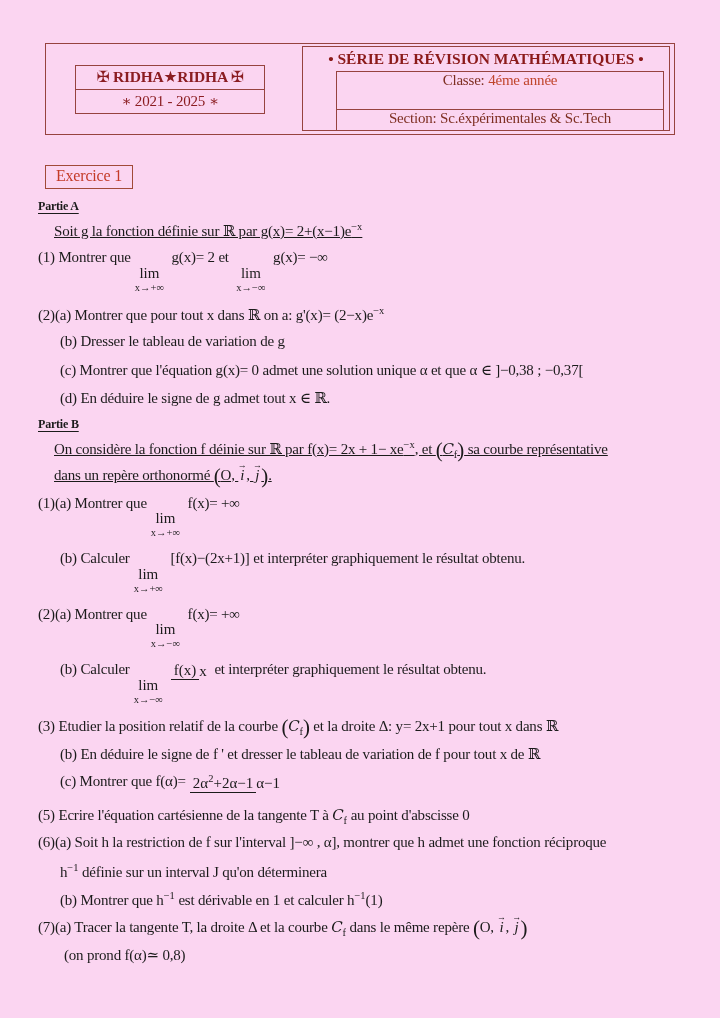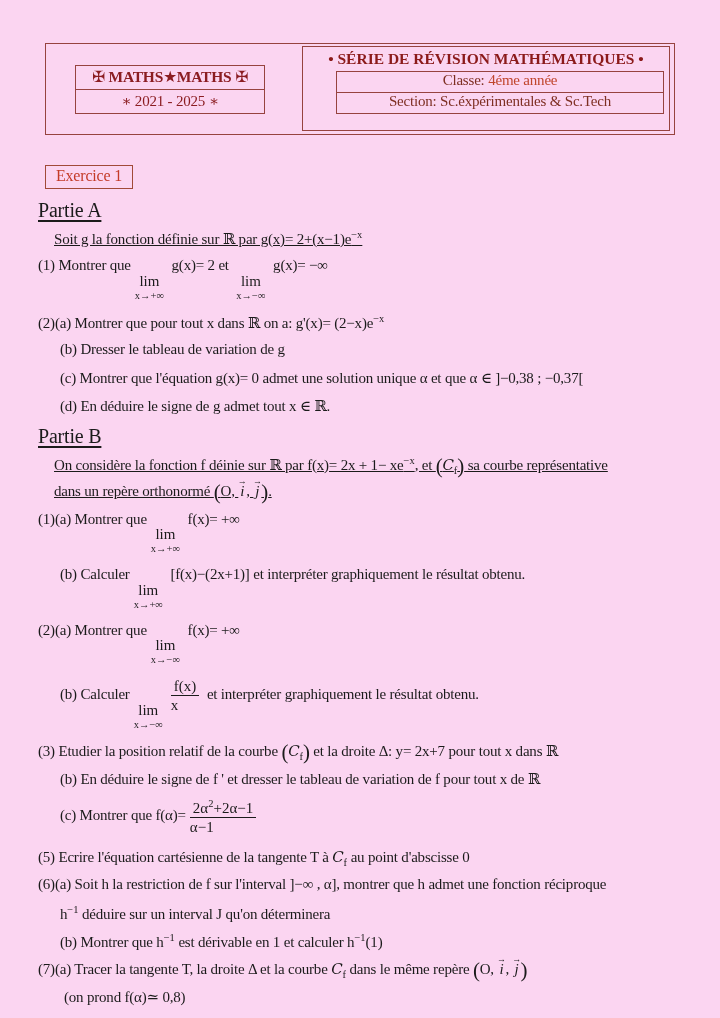--- a/index.html
+++ b/index.html
@@ -24,68 +24,68 @@
   .brand-table {
     border:1.3px solid #96433f; width:188px; text-align:center; color:#8b1d22;
   }
   .brand-row1 { border-bottom:1.3px solid #96433f; padding:2px 4px 3px; font-weight:bold; font-size:15.5px; }
   .brand-row2 { padding:2px 4px 3px; font-size:15px; }
   .right-cell { flex:1; padding:2px 4px 3px 8px; display:flex; }
   .right-box { border:1.4px solid #96433f; flex:1; display:flex; flex-direction:column; }
   .title-row { text-align:center; padding:3px 0 2px; color:#8b1a1a; font-weight:bold; font-size:15.5px; letter-spacing:0; }
   .cs-table { border:1.2px solid #96433f; margin:1px 5px 4px 33px; }
   .cs-row { text-align:center; padding:0 0 3px; font-size:15px; }
-  .cs-row + .cs-row { border-top:1.2px solid #96433f; }
+  .cs-row + .cs-row { border-top:1.2px solid #96433f;margin-top:17px; }
   .cs-label { color:#7e2f22; }
   .cs-value-red { color:#c0452c; }
   .cs-value-dark { color:#7e2f22; }
   
   .content { padding:0 18px 0 38px; }
   .badge {
     display:inline-block; margin:30px 0 8px 7px;
     border:1.5px solid #a14a38; color:#c43b28;
     padding:1px 10px 3px; font-size:16px;
   }
   .partie {
-    font-weight:normal; font-size:20px;
+    font-weight:bold; font-size:12px;
     text-decoration:underline; text-underline-offset:3px;
     margin:2px 0 7px;
   }
   .line { margin:0 0 7px; min-height:21px; white-space:nowrap; }
   .ind1 { padding-left:16px;text-decoration:underline; }
   .ind2 { padding-left:22px; }
   .ind3 { padding-left:26px; }
   sup { font-size:10.5px; letter-spacing:0; }
   sub { font-size:10.5px; letter-spacing:0; }
   .lim {
     display:inline-flex; flex-direction:column; align-items:center;
     vertical-align:-1.05em; line-height:1.05; margin:0 4px; letter-spacing:0;
   }
   .lim .s { font-size:10.5px; }
   .frac {
-    display:inline-flex; flex-direction:column; 
+    display:inline-flex; flex-direction:row; align-items:center;
     vertical-align:middle; margin:0 4px; line-height:1.2; letter-spacing:0;
   }
   .frac .num { border-bottom:1px solid #1b1b1b; padding:0 3px; }
   .vec { position:relative; display:inline-block; margin:0 2px; font-style:italic; }
   .vec::before {
     content:"\2192"; position:absolute; left:50%; transform:translateX(-50%);
     top:-0.70em; font-size:0.60em; font-style:normal;
   }
   .bp { font-size:1.4em; line-height:0.8; vertical-align:-0.12em; font-weight:normal; }
   .scriptC { font-style:italic; font-family:"DejaVu Serif",serif; }
   .tall { margin-bottom:12px; }
 </style>
 </head>
 <body>
 
 <div class="header-outer">
   <div class="brand-cell">
     <div class="brand-table">
-      <div class="brand-row1">✠ MATHS★MATHS ✠</div>
+      <div class="brand-row1">✠ RIDHA★RIDHA ✠</div>
       <div class="brand-row2">∗ 2021 - 2025 ∗</div>
     </div>
   </div>
   <div class="right-cell">
     <div class="right-box">
       <div class="title-row">• SÉRIE DE RÉVISION MATHÉMATIQUES •</div>
       <div class="cs-table">
         <div class="cs-row"><span class="cs-label">Classe: </span><span class="cs-value-red">4éme année</span></div>
         <div class="cs-row"><span class="cs-label">Section: </span><span class="cs-value-dark">Sc.éxpérimentales &amp; Sc.Tech</span></div>
       </div>
@@ -141,35 +141,35 @@
       </span><span> f(x)= +∞</span></div>
 
   <div class="line tall ind2"><span>(b) Calculer</span><span class="lim">
         <span>lim</span>
         <span class="s">x→−∞</span>
       </span><span class="frac">
         <span class="num">f(x)</span>
         <span class="den">x</span>
       </span><span> et interpréter graphiquement le résultat obtenu.</span></div>
 
-  <div class="line"><span>(3) Etudier la position relatif de la courbe </span><span class="bp">(</span><span class="scriptC">C</span><sub>f</sub><span class="bp">)</span><span> et la droite Δ: y= 2x+7 pour tout x dans ℝ</span></div>
+  <div class="line"><span>(3) Etudier la position relatif de la courbe </span><span class="bp">(</span><span class="scriptC">C</span><sub>f</sub><span class="bp">)</span><span> et la droite Δ: y= 2x+1 pour tout x dans ℝ</span></div>
 
 
   <div class="line ind2"><span>(b) En déduire le signe de f ' et dresser le tableau de variation de f pour tout x de ℝ</span></div>
 
   <div class="line tall ind2"><span>(c) Montrer que f(α)=</span><span class="frac">
         <span class="num"><span>2α</span><sup>2</sup><span>+2α−1</span></span>
         <span class="den">α−1</span>
       </span></div>
 
   <div class="line"><span>(5) Ecrire l'équation cartésienne de la tangente T à </span><span class="scriptC">C</span><sub>f</sub><span> au point d'abscisse 0</span></div>
 
   <div class="line"><span>(6)(a) Soit h la restriction de f sur l'interval ]−∞ , α], montrer que h admet une fonction réciproque</span></div>
 
-  <div class="line ind2"><span>h</span><sup>−1</sup><span> déduire sur un interval J qu'on déterminera</span></div>
+  <div class="line ind2"><span>h</span><sup>−1</sup><span> définie sur un interval J qu'on déterminera</span></div>
 
   <div class="line ind2"><span>(b) Montrer que h</span><sup>−1</sup><span> est dérivable en 1 et calculer h</span><sup>−1</sup><span>(1)</span></div>
 
   <div class="line"><span>(7)(a) Tracer la tangente T, la droite Δ et la courbe </span><span class="scriptC">C</span><sub>f</sub><span> dans le même repère </span><span class="bp">(</span><span>O, </span><span class="vec">i</span><span>, </span><span class="vec">j</span><span class="bp">)</span></div>
 
   <div class="line ind3"><span>(on prond f(α)≃ 0,8)</span></div>
 
   
 
   

